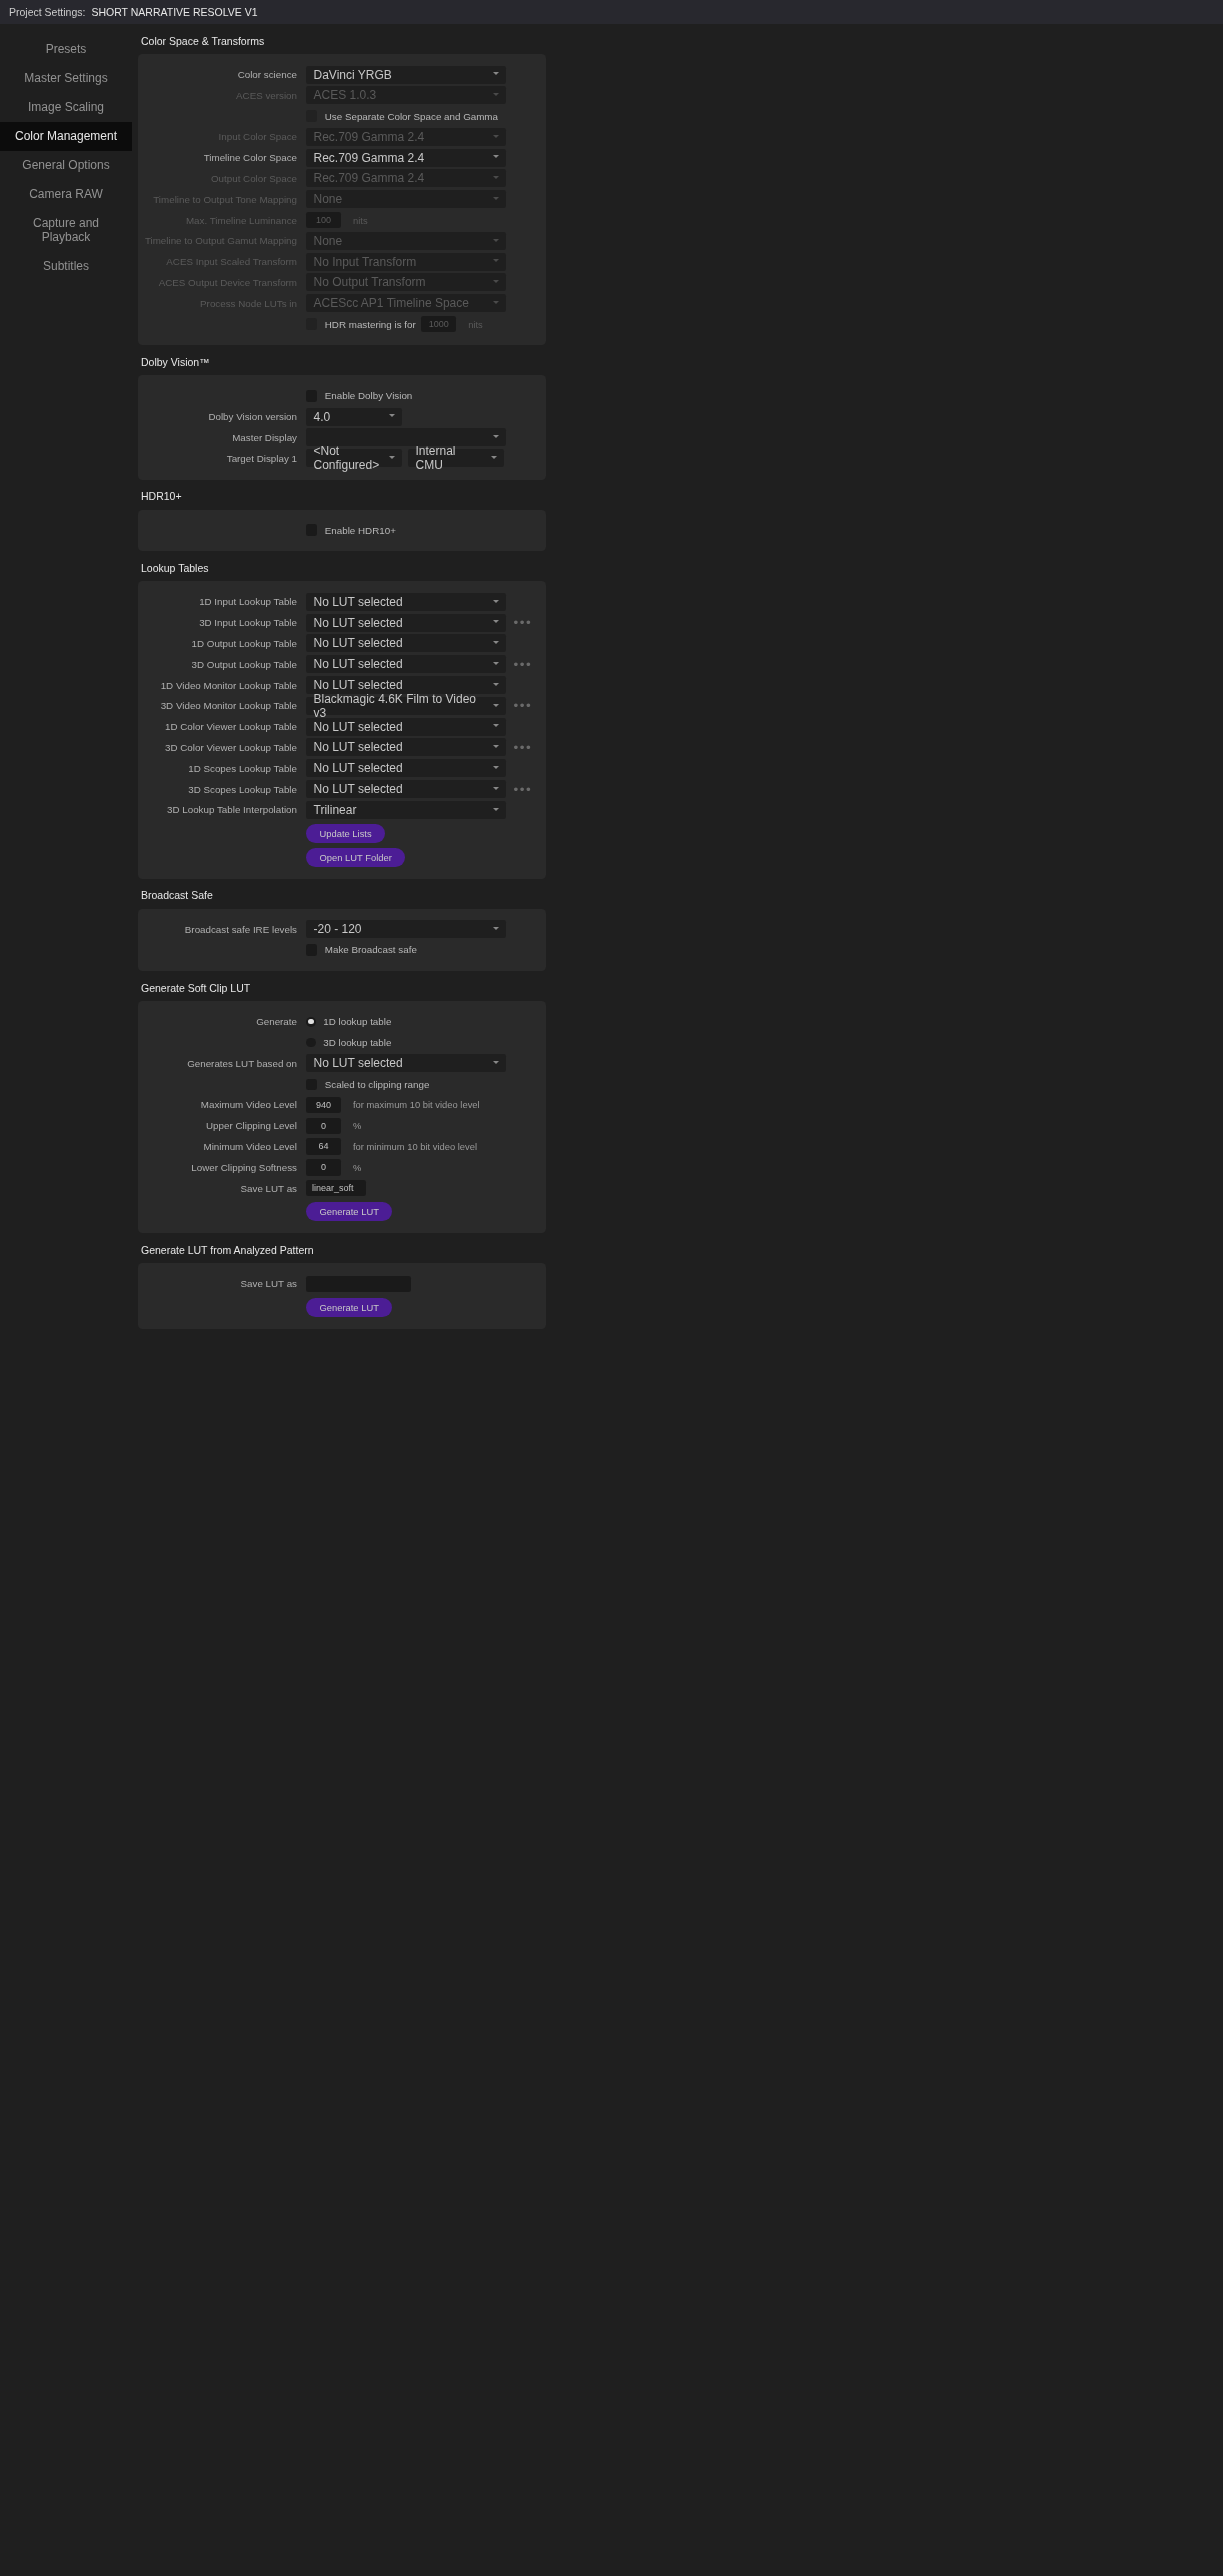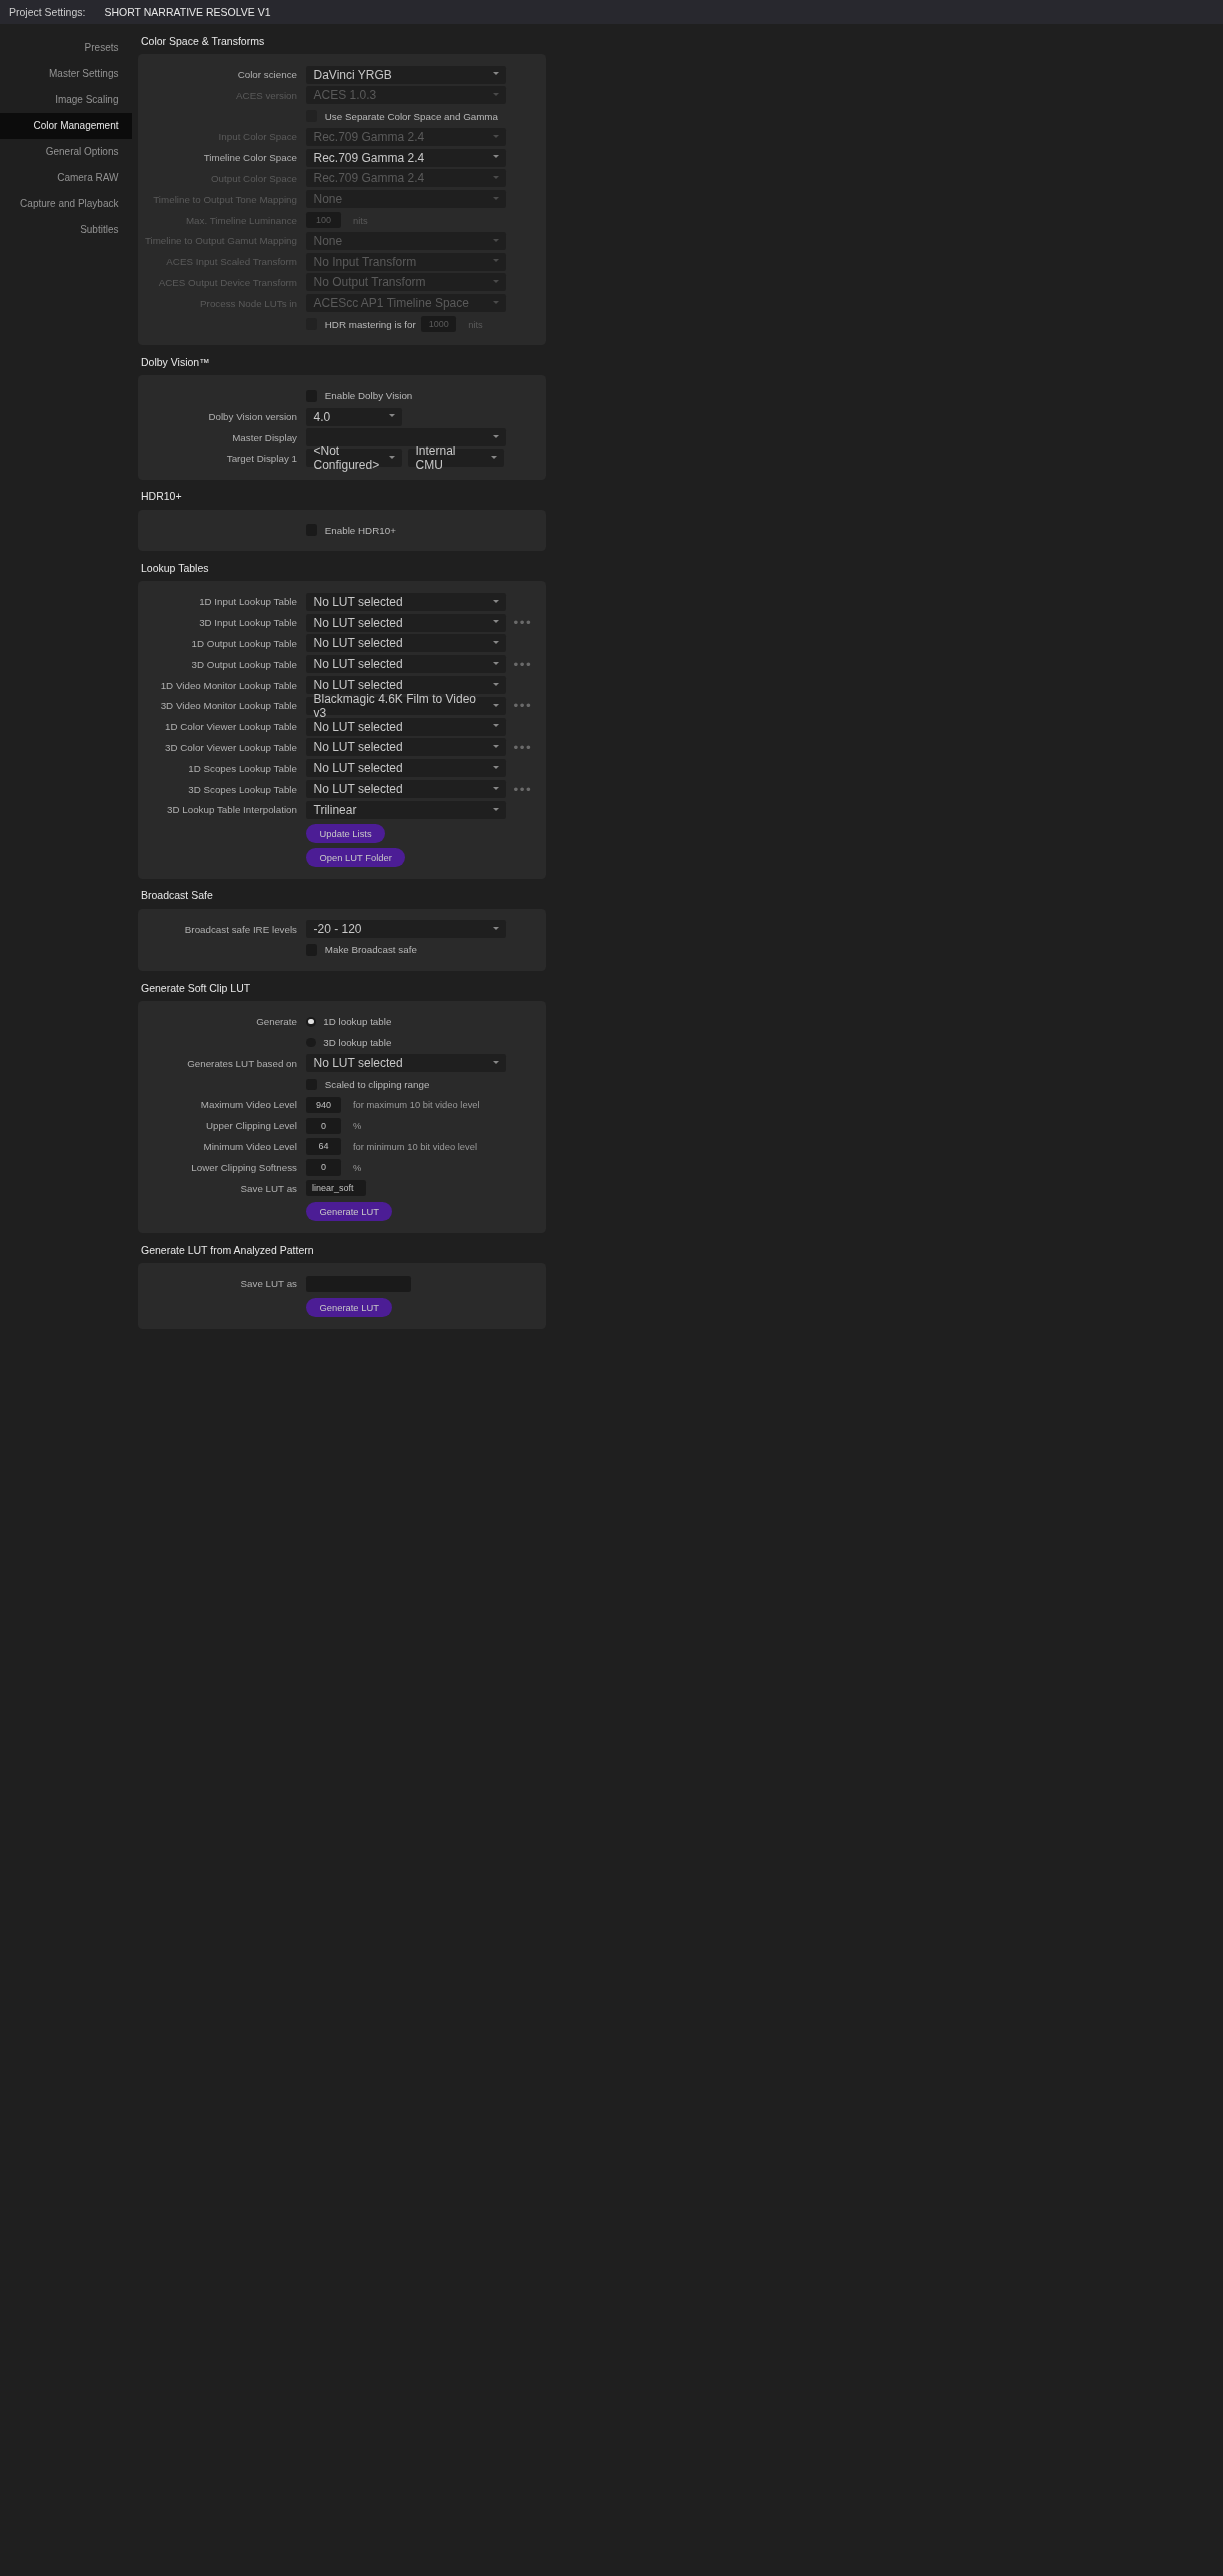--- a/index.html
+++ b/index.html
@@ -1,22 +1,22 @@
 <!DOCTYPE html>
 <html style="font-size:12px"><head>
 <meta charset="utf-8">
 <style>
 *{box-sizing:border-box;margin:0;padding:0;font-family:-apple-system,BlinkMacSystemFont,"Segoe UI",Arial,sans-serif}
 body{background:#1f1f1f;color:#b8b8b8;font-size:9.8px;width:1223px}
-.titlebar{background:#28282e;padding:6px 9px;color:#e0e0e0;font-size:10.5px;display:flex;gap:19px}
+.titlebar{background:#28282e;padding:6px 9px;color:#e0e0e0;font-size:10.5px;display:flex;gap:6px}
 .titlebar .prefix{color:#ccc}
 .titlebar .name{color:#e8e8e8;font-weight:400}
 .wrap{display:flex}
 .sidebar{width:132px;padding-top:10.5px}
-.sidebar .item{padding:7.5px 13.5px;text-align:right;color:#929292;cursor:pointer;font-size:10px}
+.sidebar .item{padding:7.5px 13.5px;text-align:center;color:#929292;cursor:pointer;font-size:12px}
 .sidebar .item.active{background:#0c0c0c;color:#e8e8e8}
 .main{flex:1;padding:0 7.5px 22.5px 6px;max-width:421px}
 .section-title{color:#e8e8e8;font-size:10.5px;padding:10.5px 3px 7.5px}
 .panel{background:#2a2a2a;border-radius:4.5px;padding:10.5px 9px 10.5px 3px}
 .row{display:flex;align-items:center;min-height:20px;margin-bottom:0.8px}
 .row .label{width:165px;text-align:right;padding-right:9px;color:#b0b0b0;font-size:9.8px}
 .row.disabled .label{color:#5a5a5a}
 .row.disabled .dd,.row.disabled .txt,.row.disabled .unit{color:#5a5a5a}
 .dd{flex:0 0 200px;height:18px;background:#1f1f1f;border-radius:2.3px;display:flex;align-items:center;padding:0 19.5px 0 7.5px;position:relative;color:#c8c8c8;font-size:12px}
 .dd.disabled{color:#5a5a5a}

